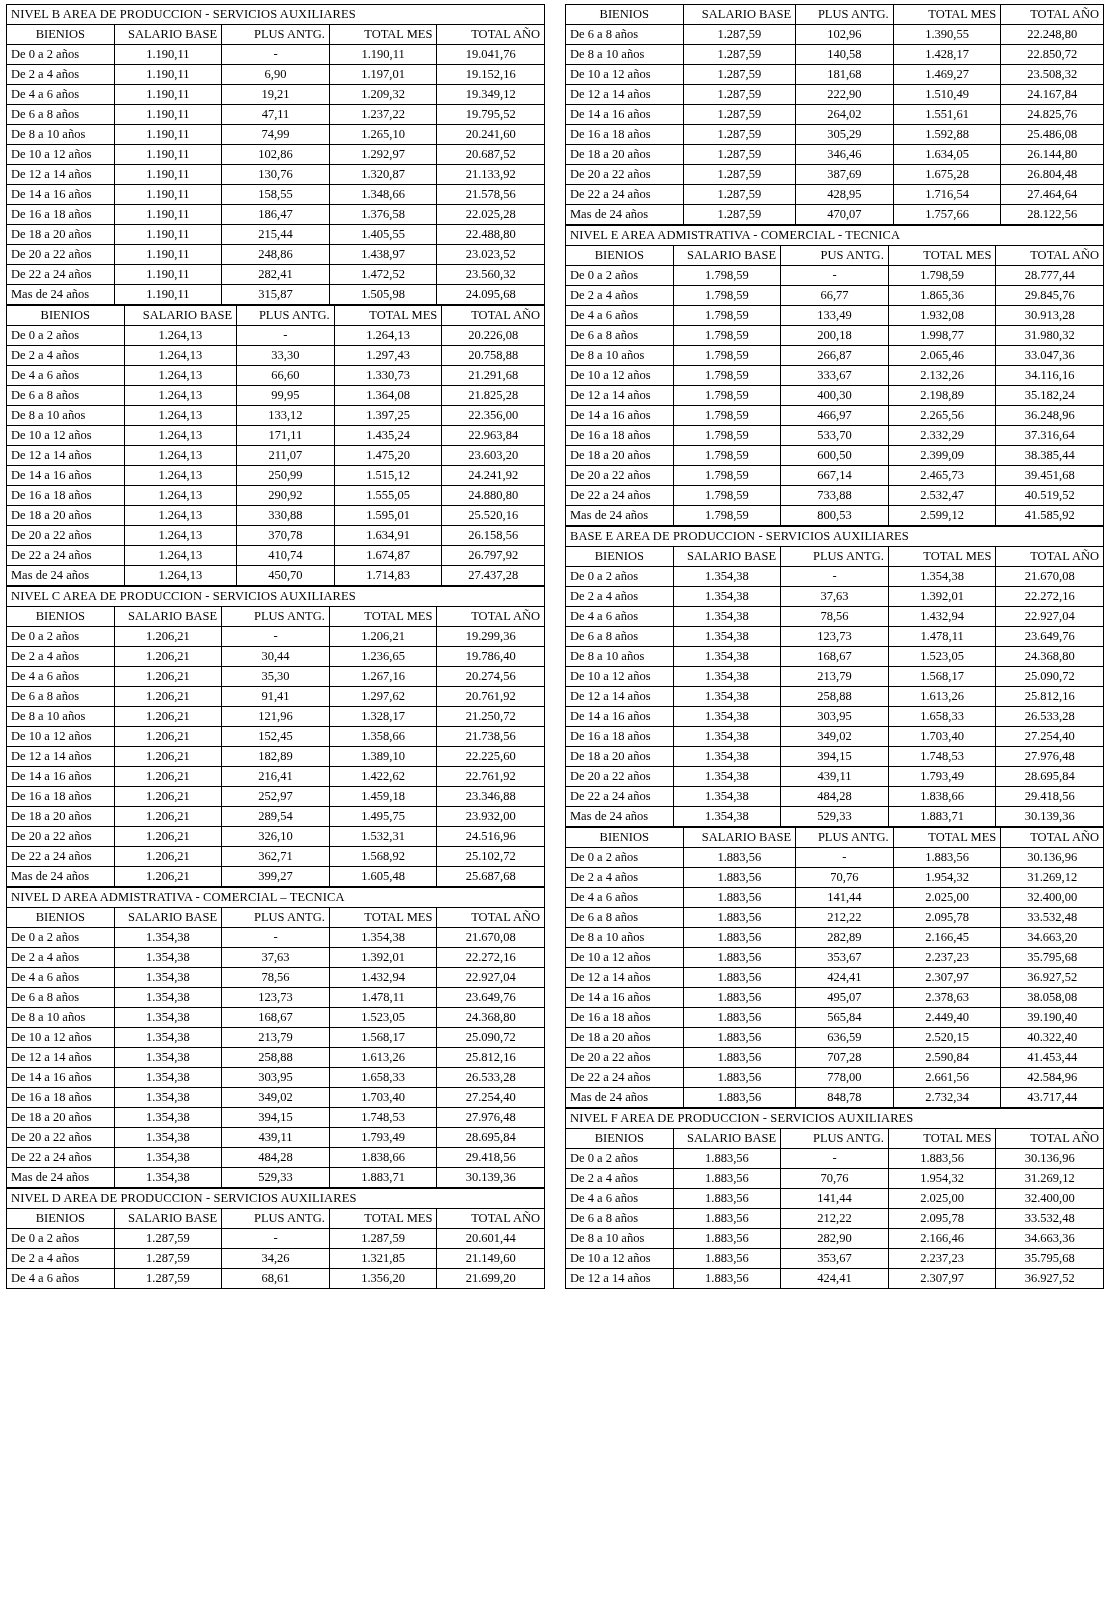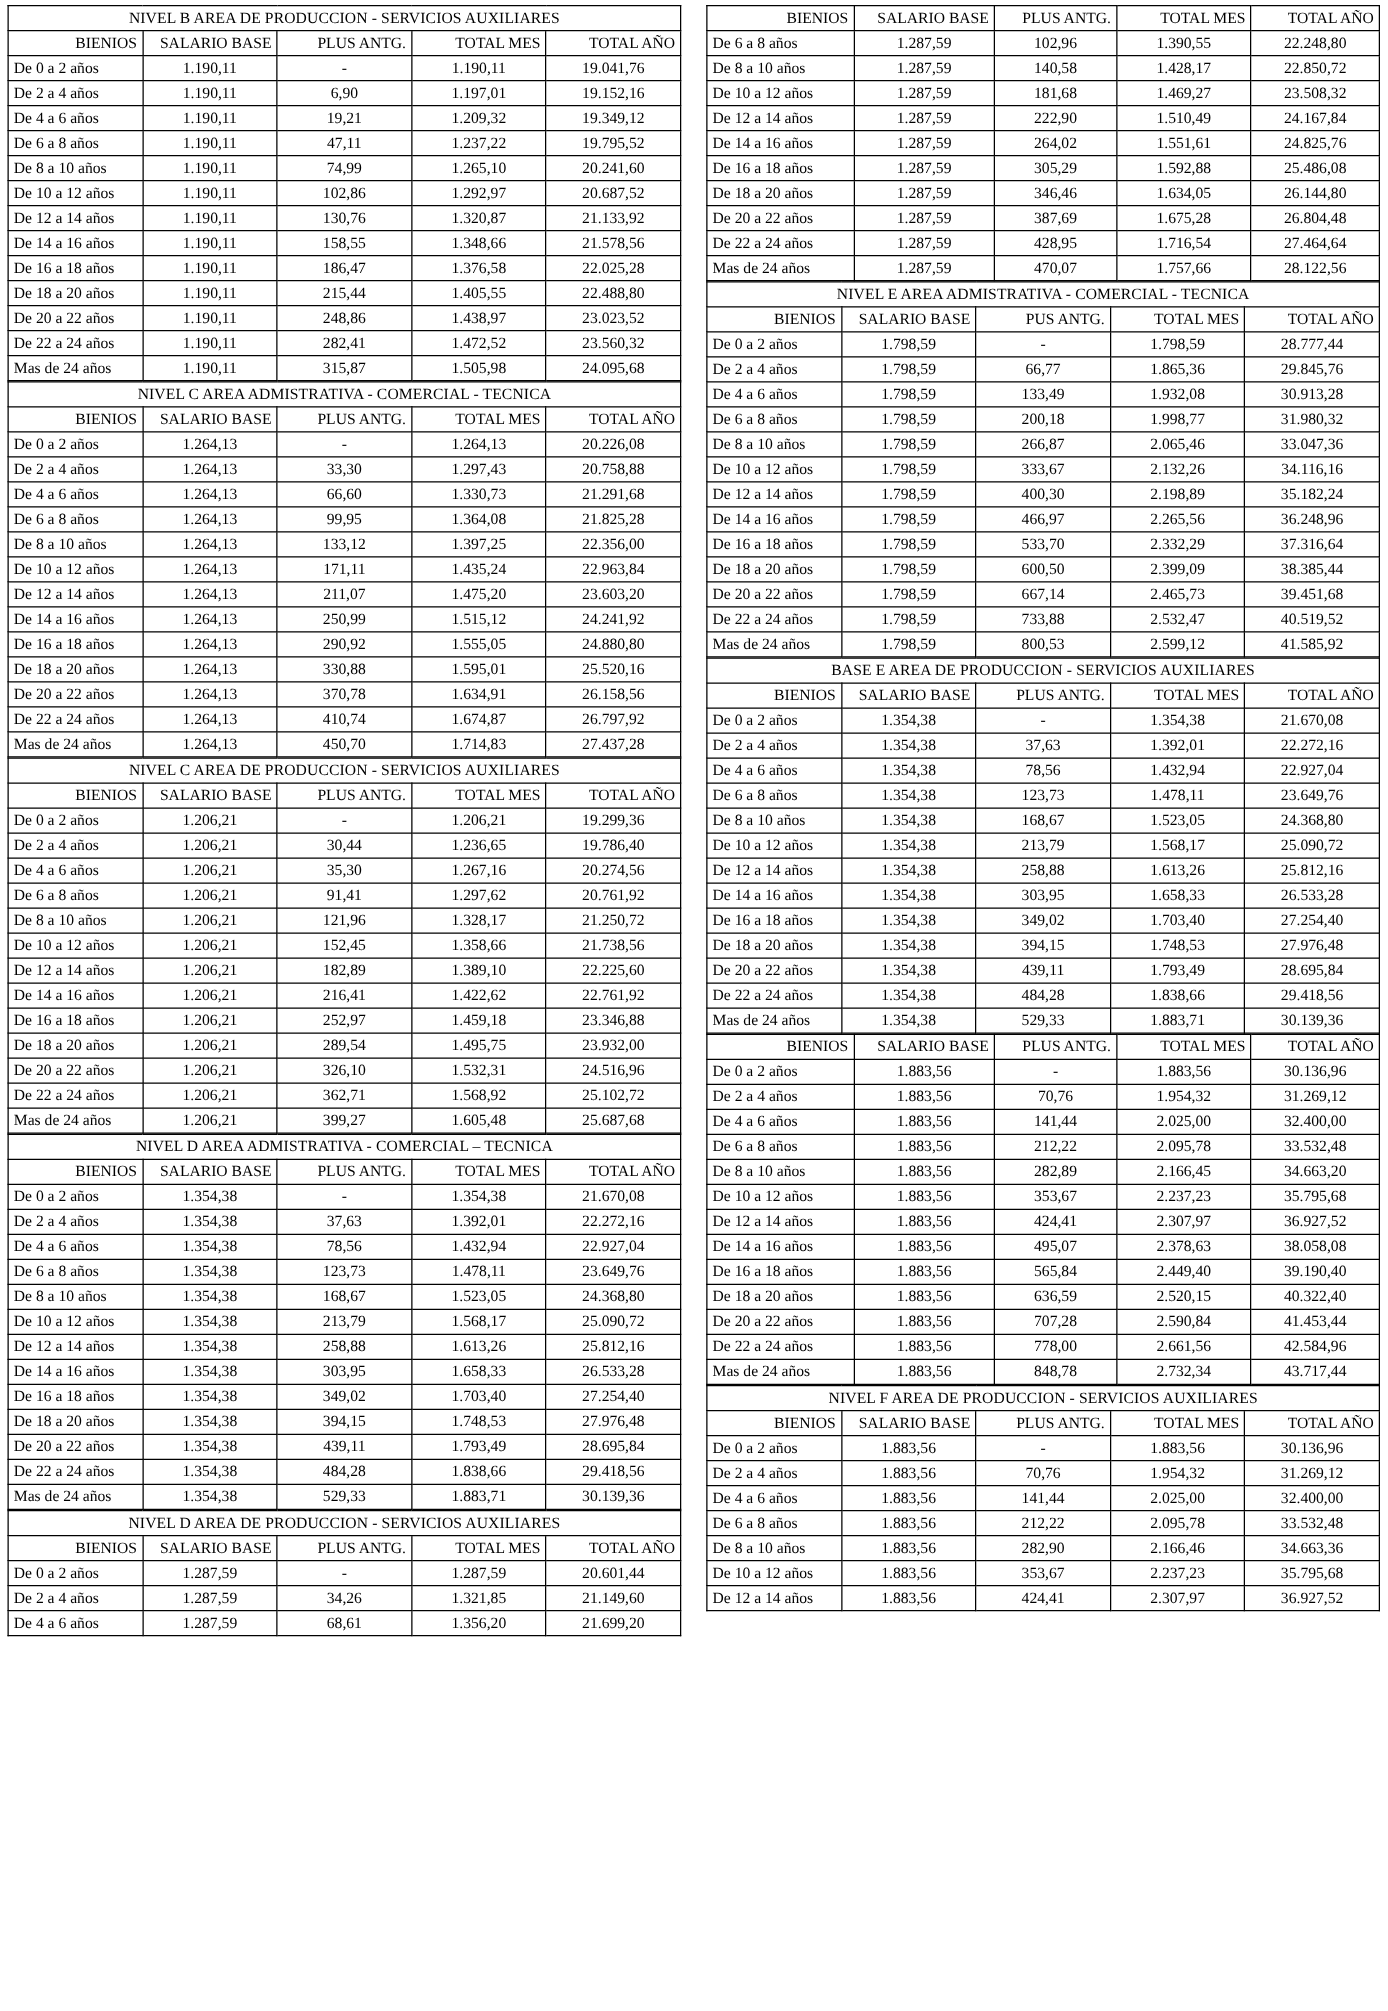--- a/index.html
+++ b/index.html
@@ -40,34 +40,33 @@
     border: 1px solid #000000;
     padding: 1px 4px;
     height: 17px;
     line-height: 15px;
     font-weight: normal;
     vertical-align: middle;
     overflow: hidden;
     white-space: nowrap;
   }
   .title-cell {
-    text-align: center;
     font-size: 12.5px;
     letter-spacing: 0.1px;
   }
   .hdr td {
     text-align: right;
   }
   .c-bienio { width: 22%; text-align: left; padding-left: 3px; }
   .c-base   { width: 21%; text-align: center; }
   .c-plus   { width: 18%; text-align: center; }
   .c-mes    { width: 20%; text-align: center; }
   .c-anyo   { width: 19%; text-align: center; }
 
-  .hdr .c-bienio { text-align: right; }
+  .hdr .c-bienio { text-align: center; }
 </style>
 </head>
 <body>
 
 <div class="page">
   <div class="column left" id="col-left">
       <table class="salary">
         <tbody>
           <tr>
             <td colspan="5" class="title-cell">NIVEL B AREA DE PRODUCCION - SERVICIOS AUXILIARES</td>
@@ -167,23 +166,20 @@
             <td class="c-bienio">Mas de 24 años</td>
             <td class="c-base">1.190,11</td>
             <td class="c-plus">315,87</td>
             <td class="c-mes">1.505,98</td>
             <td class="c-anyo">24.095,68</td>
           </tr>
         </tbody>
       </table>
       <table class="salary">
         <tbody>
-          <tr>
-            <td colspan="5" class="title-cell">NIVEL C  AREA ADMISTRATIVA - COMERCIAL - TECNICA</td>
-          </tr>
           <tr class="hdr">
             <td class="c-bienio">BIENIOS</td>
             <td class="c-base">SALARIO BASE</td>
             <td class="c-plus">PLUS ANTG.</td>
             <td class="c-mes">TOTAL MES</td>
             <td class="c-anyo">TOTAL AÑO</td>
           </tr>
           <tr>
             <td class="c-bienio">De 0 a 2 años</td>
             <td class="c-base">1.264,13</td>

